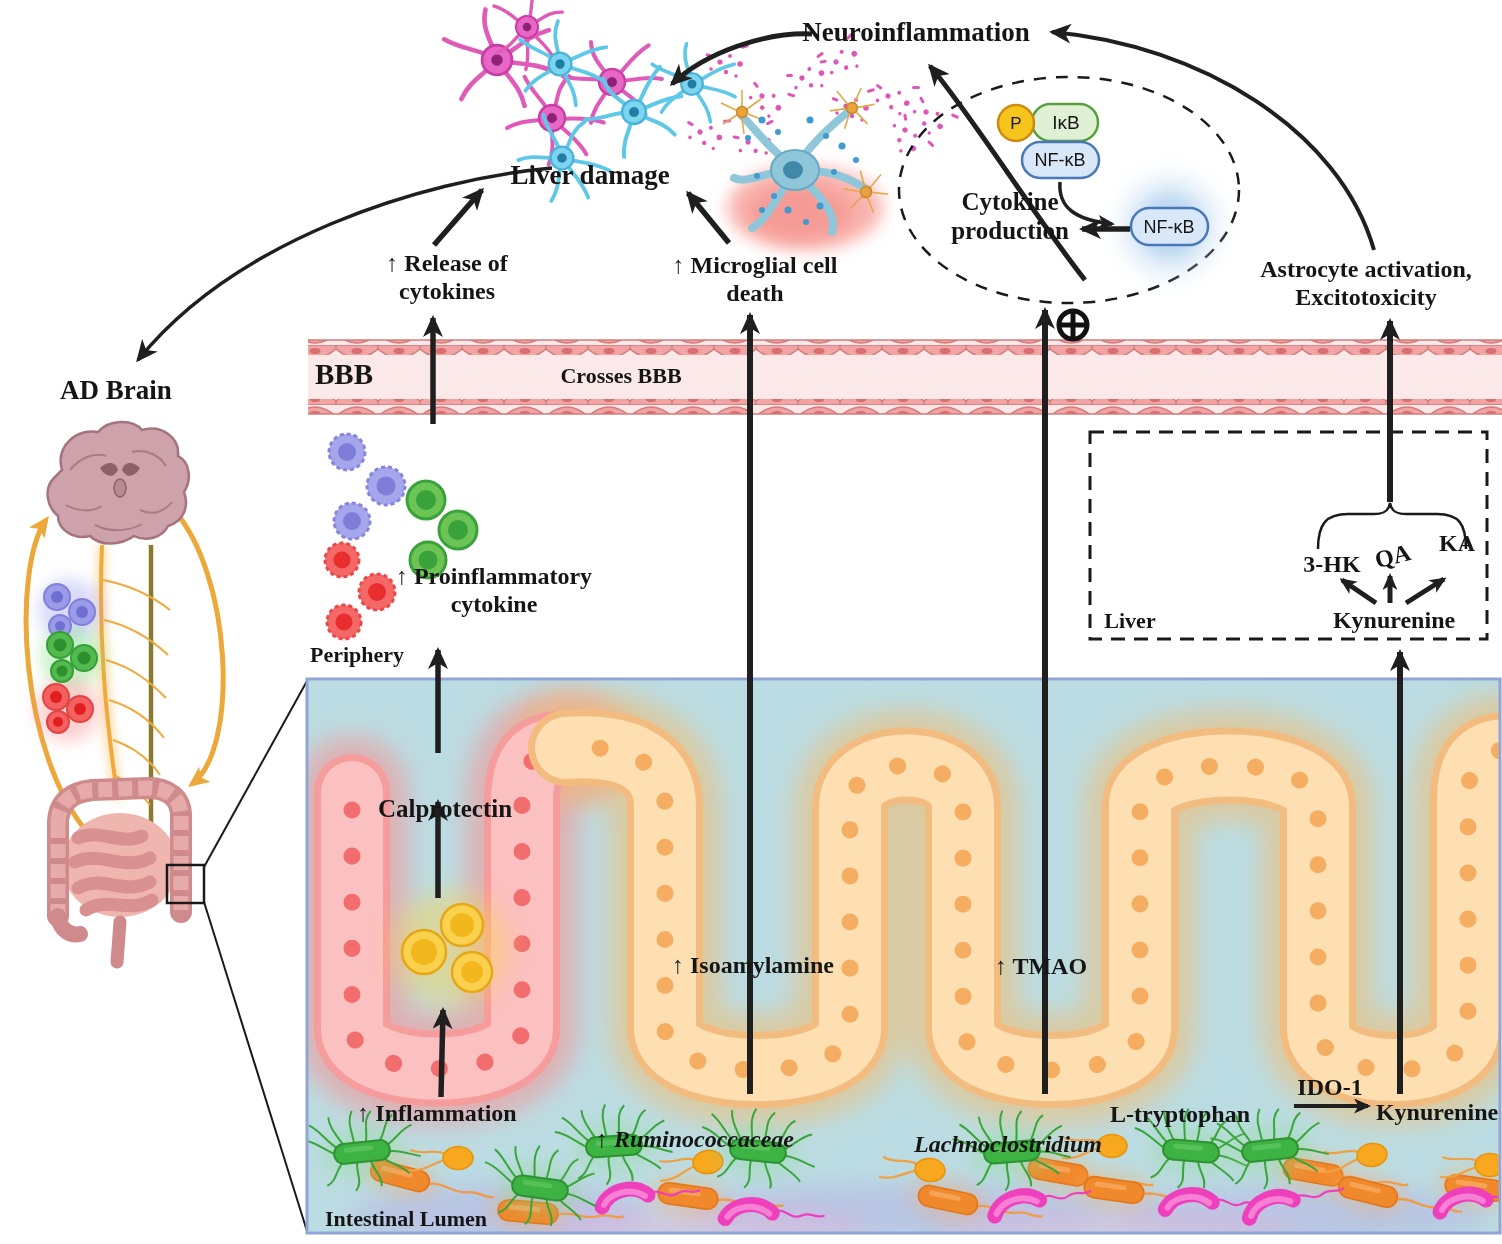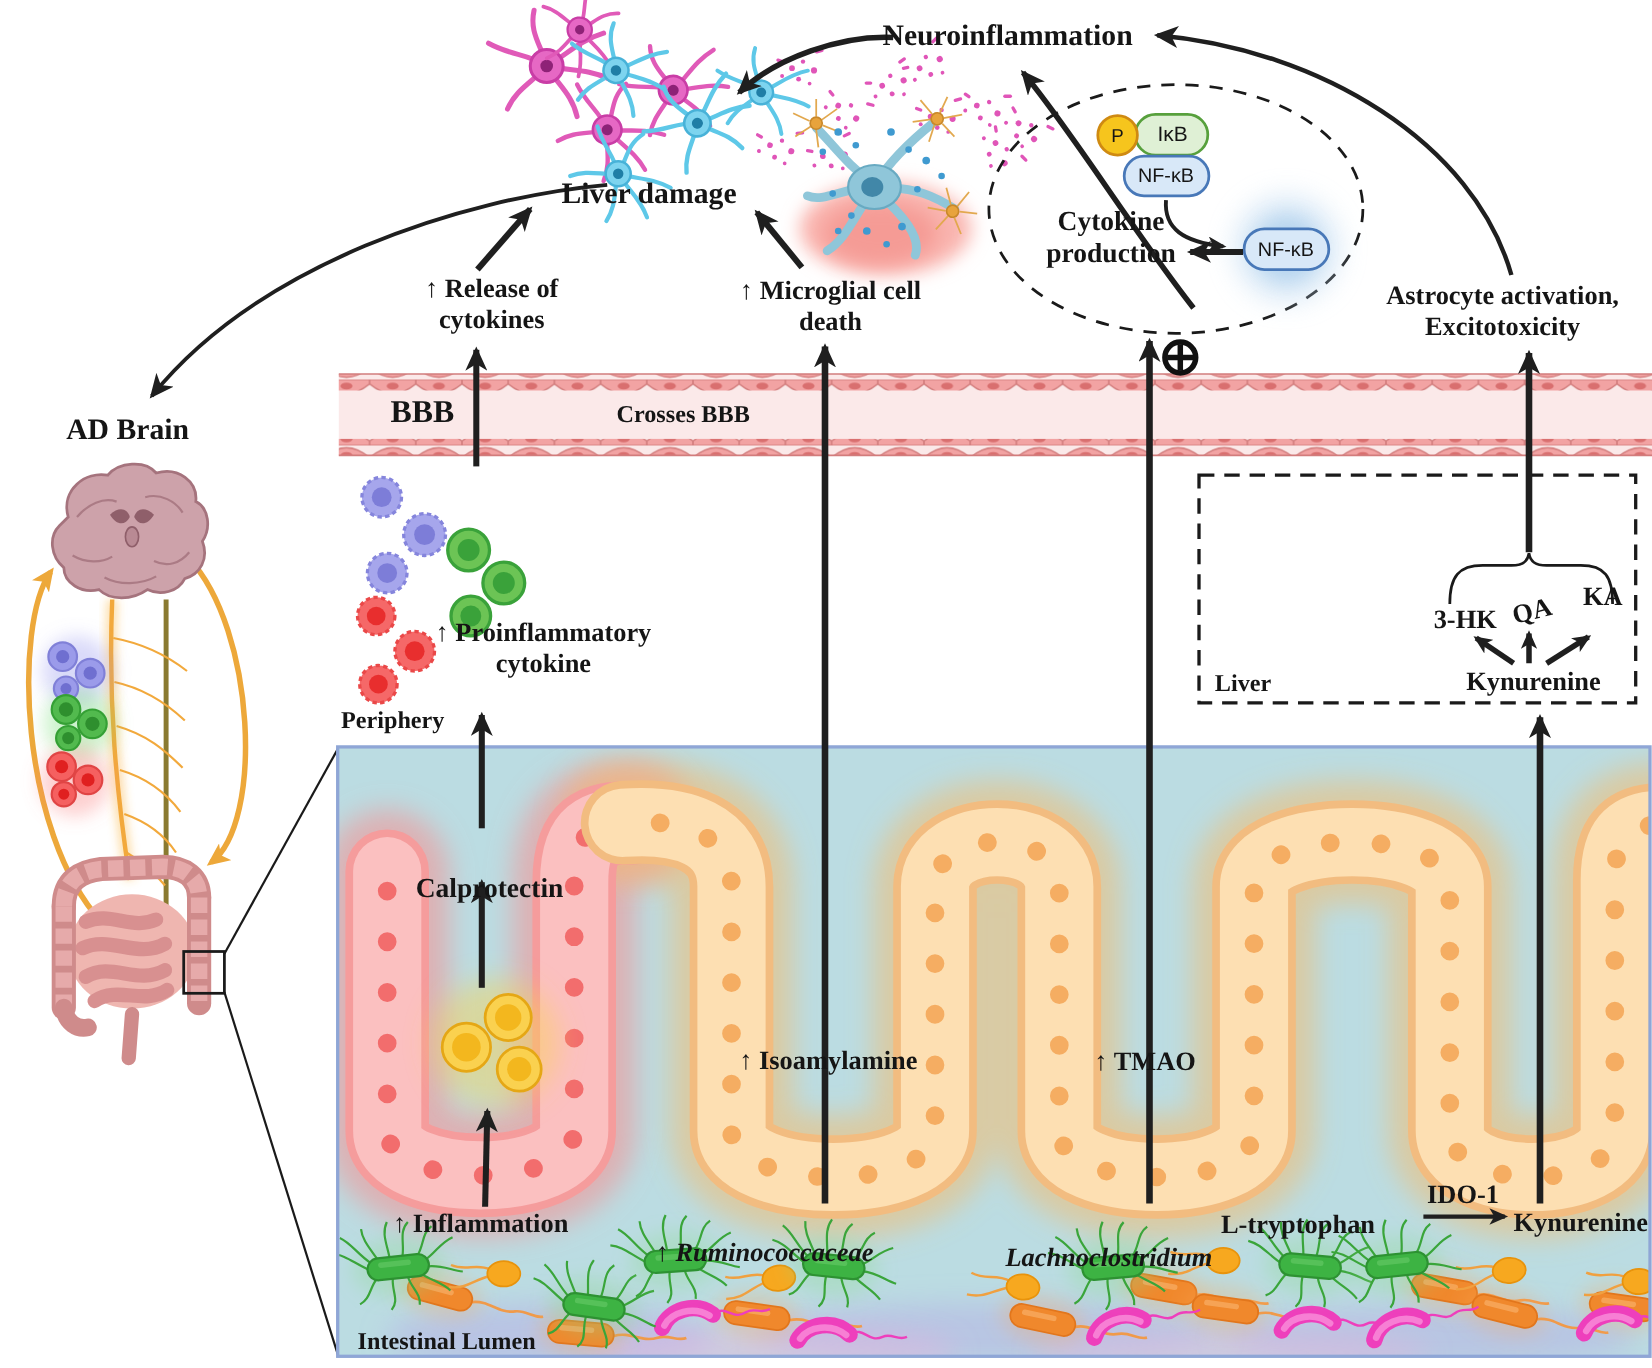--- a/index.html
+++ b/index.html
@@ -1,21 +1,21 @@
 <!DOCTYPE html>
 <html><head>
 <meta charset="utf-8">
 <style>
   html,body{margin:0;padding:0;background:#ffffff;}
   #fig{position:relative;width:1502px;height:1244px;background:#ffffff;overflow:hidden;
        font-family:"Liberation Serif","DejaVu Serif",serif;color:#151515;}
   #art{position:absolute;left:0;top:0;}
   .lbl{position:absolute;transform:translate(-50%,-50%);white-space:nowrap;text-align:center;
        font-weight:700;line-height:1.16;color:#151515;}
-  .f27{font-size:27px;} .f26{font-size:22px;} .f25{font-size:25px;} .f24{font-size:24px;} .f29{font-size:29px;margin-left:40px;}
+  .f27{font-size:27px;} .f26{font-size:22px;} .f25{font-size:25px;} .f24{font-size:24px;} .f29{font-size:29px;}
   .it{font-style:italic;margin-top:29px;}
   .sans{font-family:"Liberation Sans","DejaVu Sans",sans-serif;font-weight:400;}
   .pill-lbl{font-size:19px;}
   .rot-qa{transform:translate(-50%,-50%) rotate(-14deg);}
 </style>
 </head>
 <body>
 
 <div id="fig">
 

